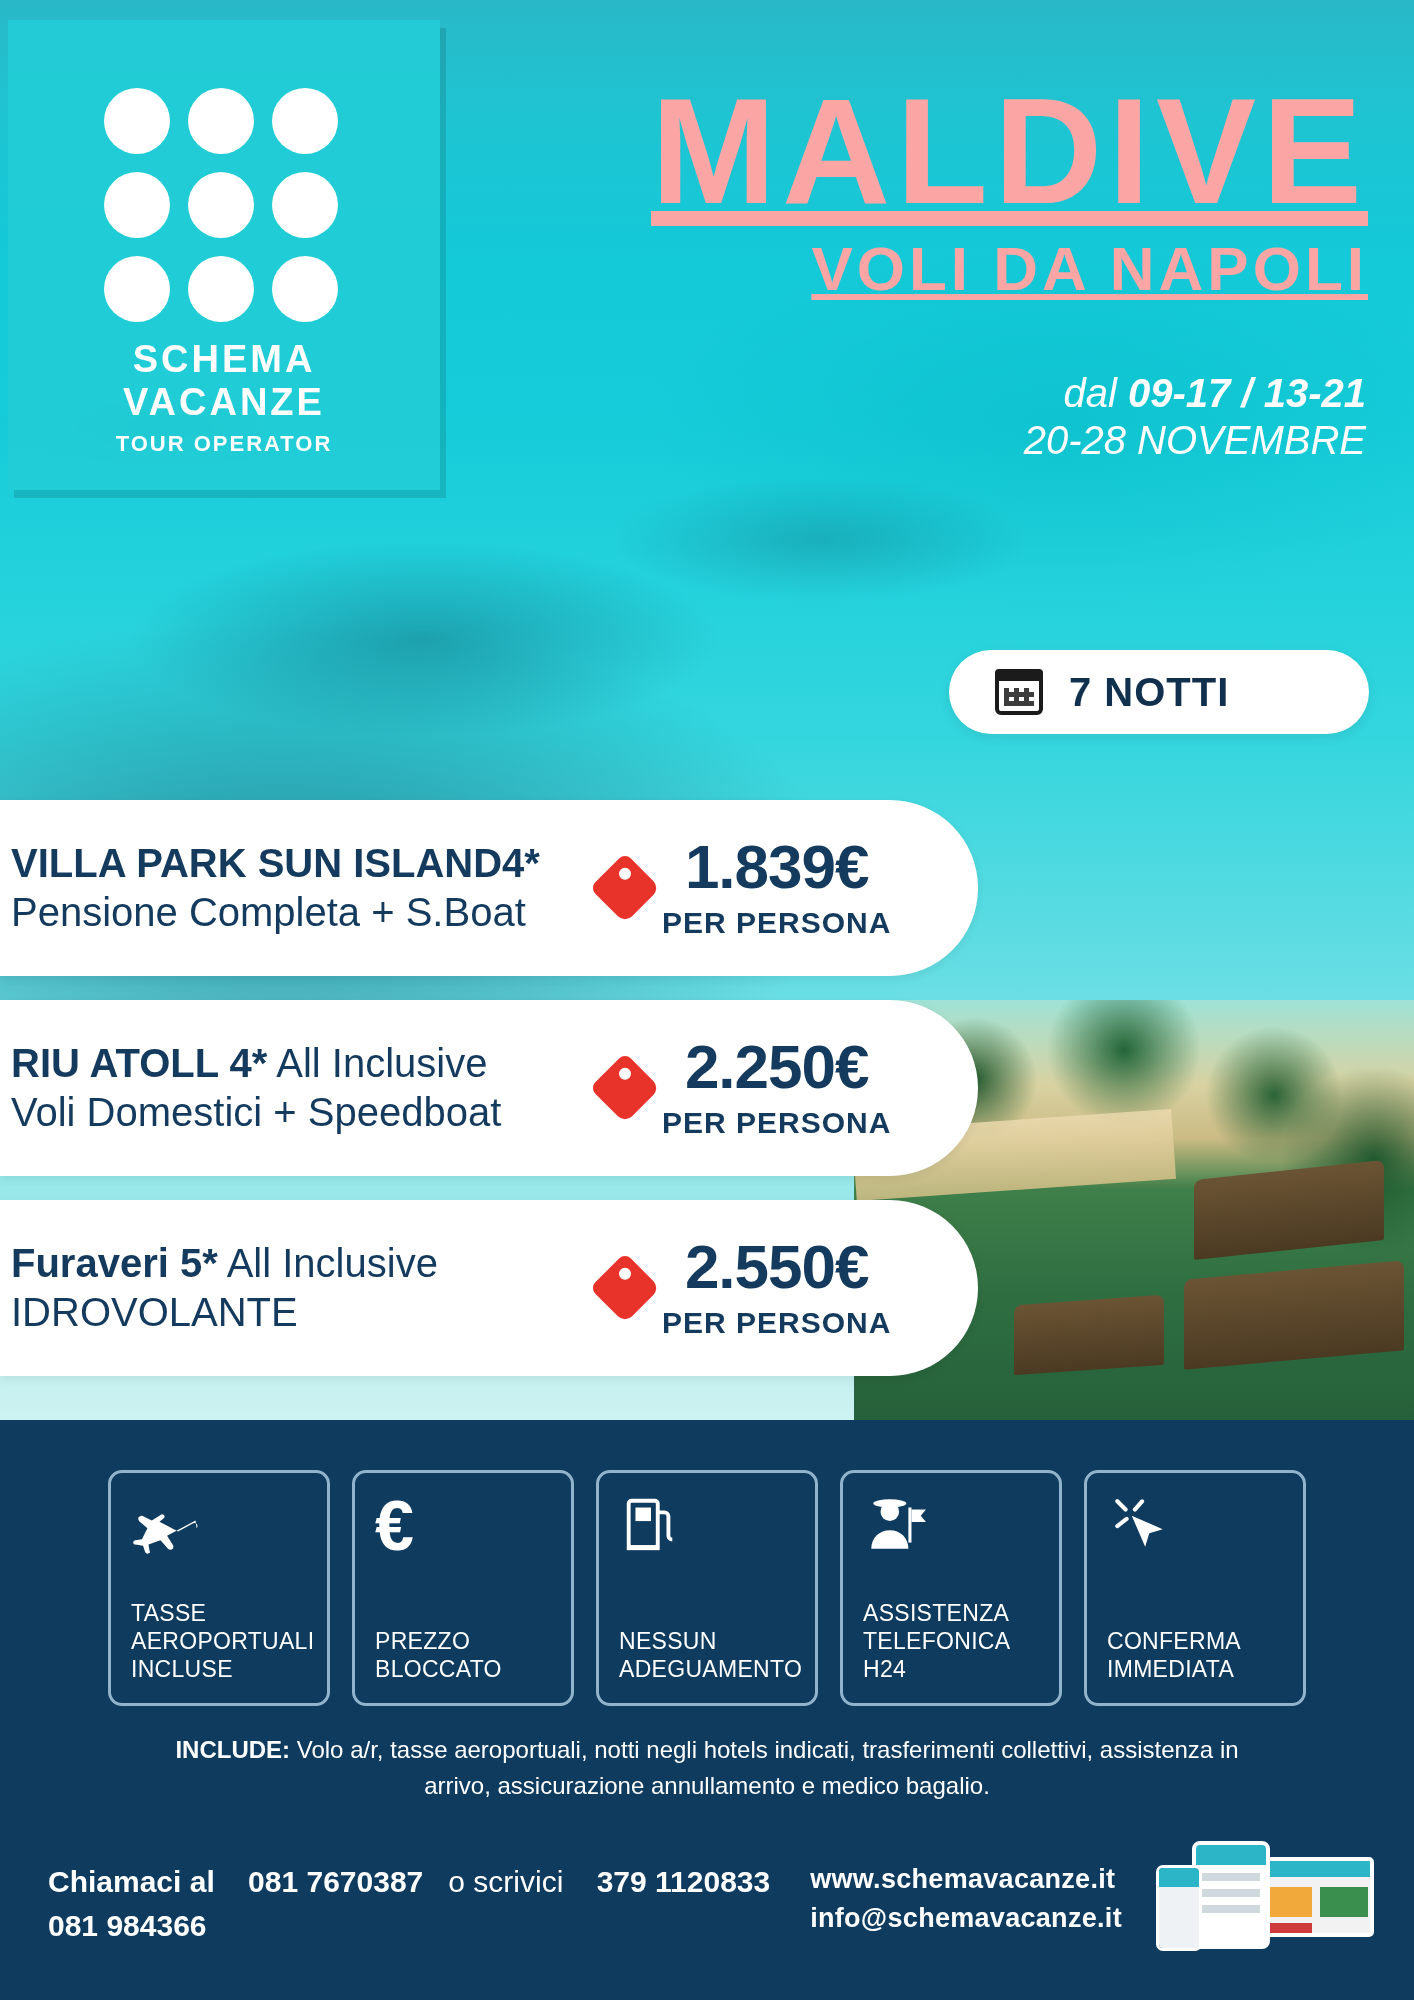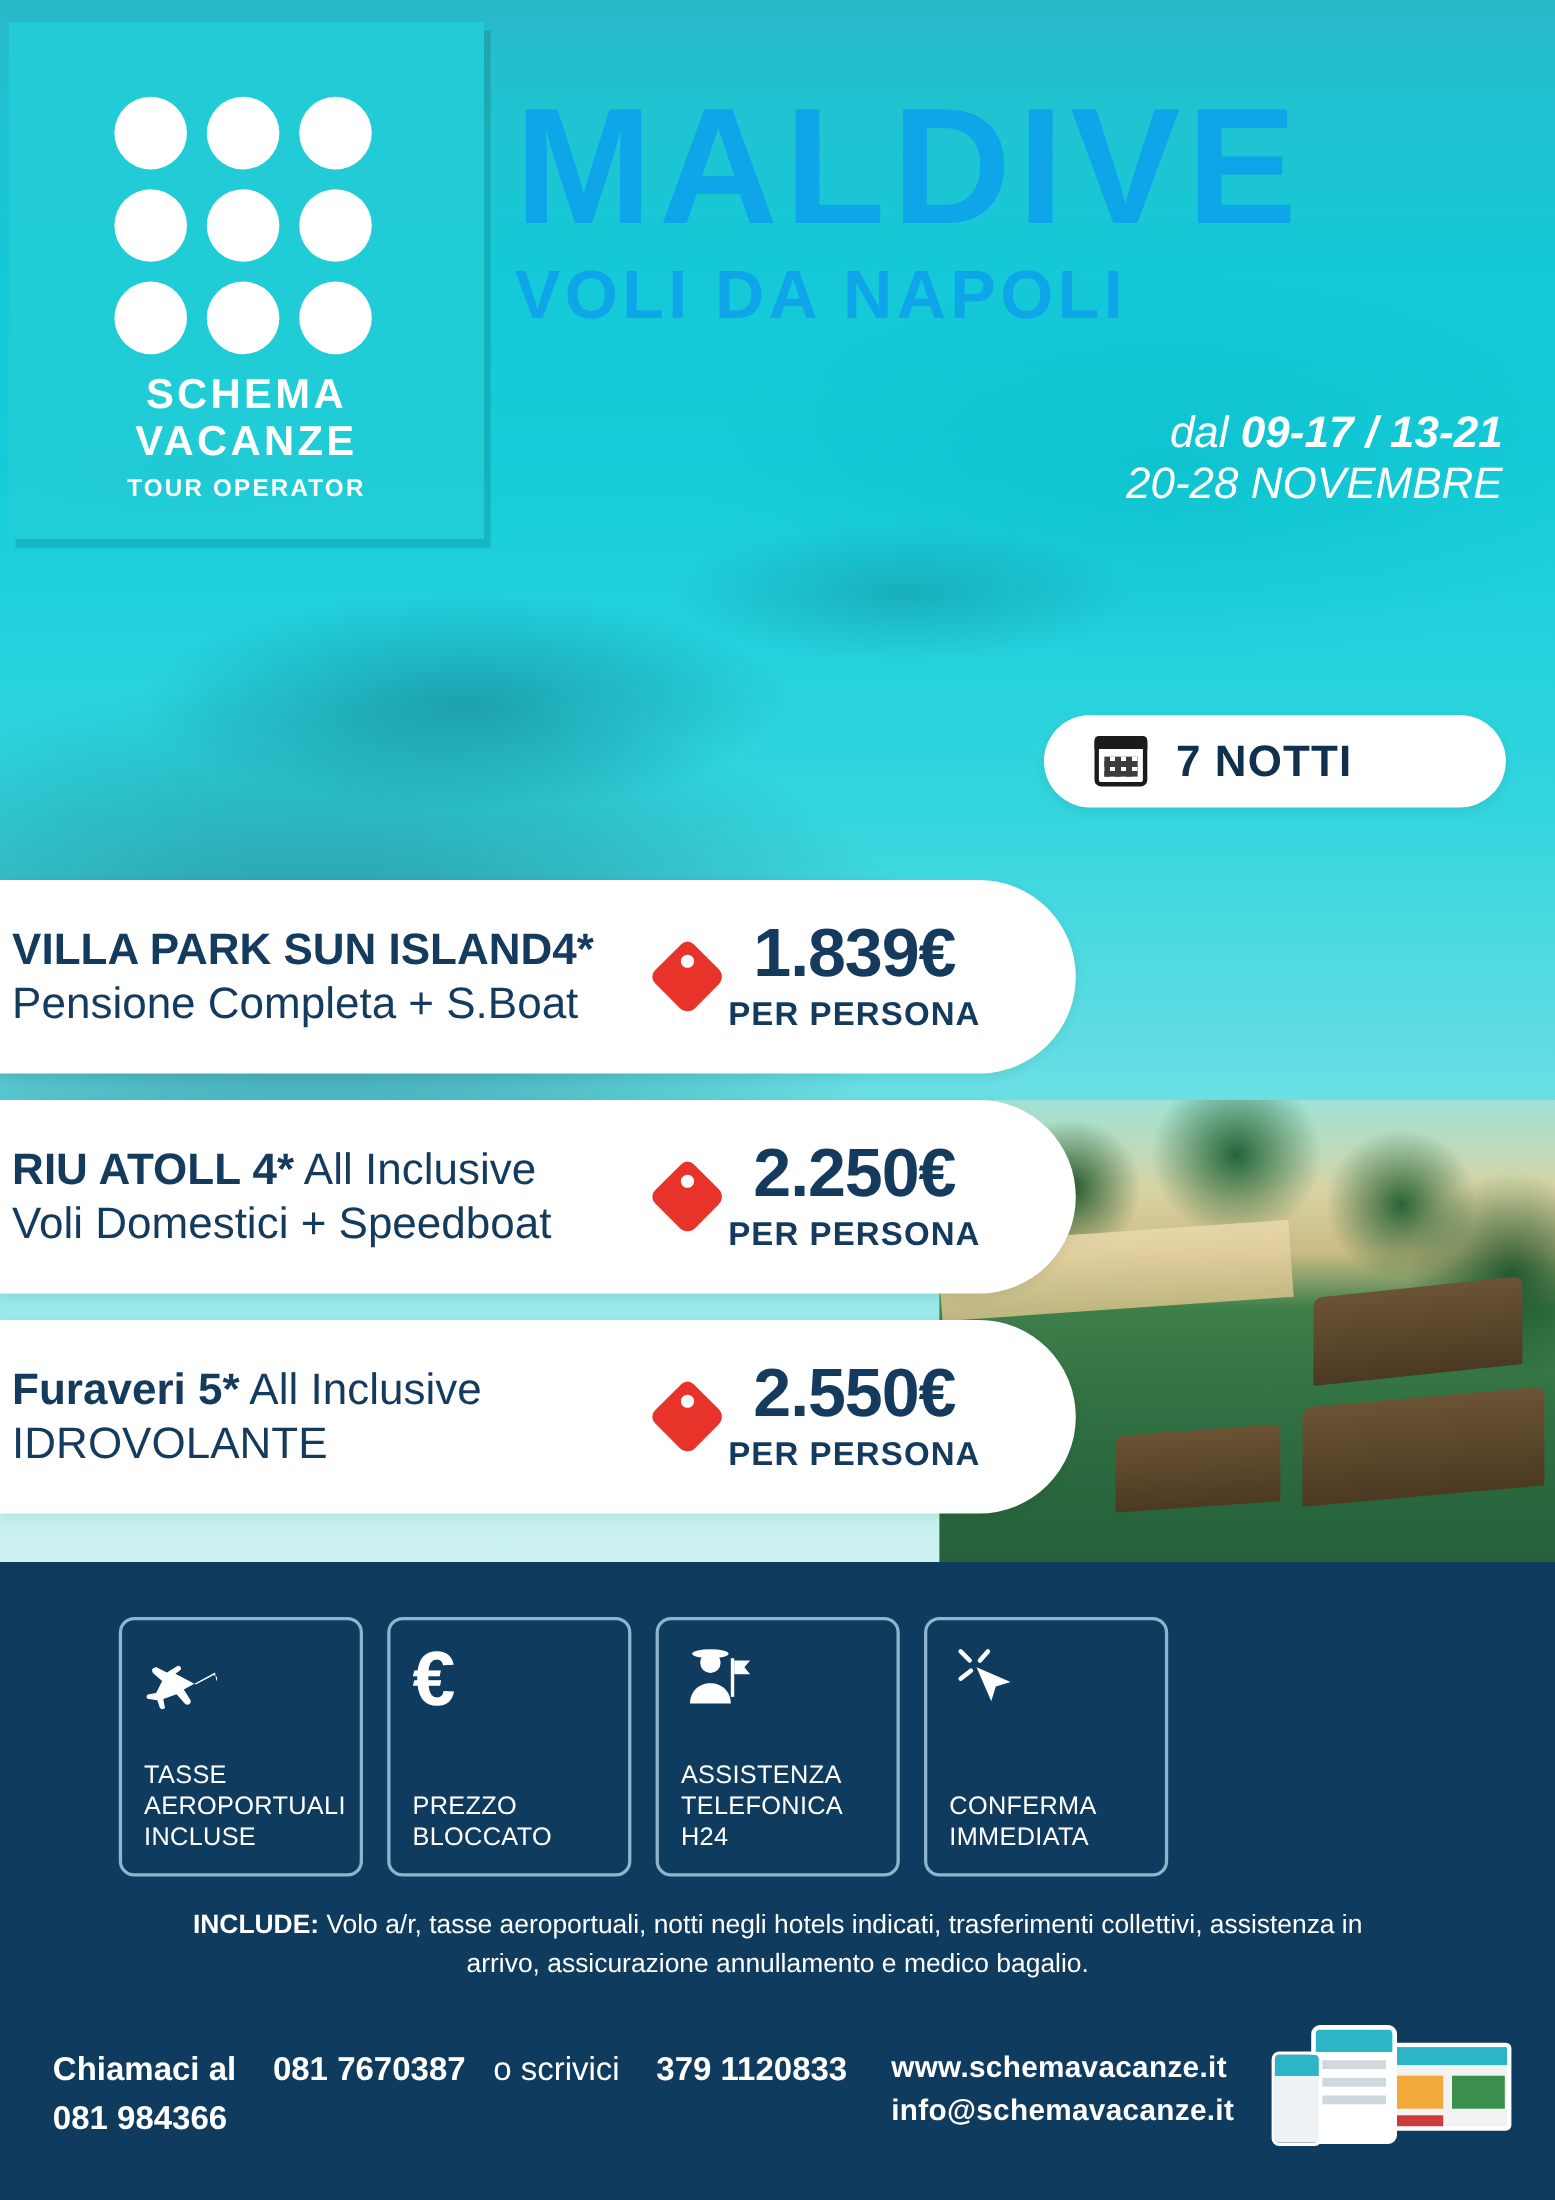--- a/index.html
+++ b/index.html
@@ -86,21 +86,21 @@
     position:absolute; left:0; right:0; top:318px; text-align:center;
     color:#fff;
   }
   .logo-text .l1, .logo-text .l2 {
     font-size:38px; font-weight:bold; letter-spacing:3px; line-height:1.12;
   }
   .logo-text .l3 { font-size:22px; font-weight:bold; letter-spacing:2px; margin-top:8px; }
 
   
   .headline {
-    position:absolute; right:46px; top:80px; width:900px; color:#0ea5e9;
+    position:absolute; right:46px; top:80px; width:900px; text-align:right; color:#fca5a5;text-decoration:underline;
   }
   .headline .title {
     font-size:150px; font-weight:bold; letter-spacing:6px; line-height:0.95;
   }
   .headline .sub {
     font-size:62px; font-weight:bold; letter-spacing:4px; margin-top:10px;
   }
   .dates {
     position:absolute; right:48px; top:370px; width:900px; text-align:right; color:#fff;
     font-size:40px; line-height:1.18; font-weight:400;font-style:italic;
@@ -358,20 +358,32 @@
 AEROPORTUALI
 INCLUSE</div>
     </div>
 
     <div class="feature">
       <div class="ficon" style="font-size:70px;line-height:70px;font-weight:bold;">€</div>
       <div class="flabel" style="white-space:pre-line">PREZZO
 BLOCCATO</div>
     </div>
 
+    <div class="feature">
+      <div class="ficon">
+        <svg viewBox="0 0 64 64" width="62" height="66">
+          <rect x="10" y="8" width="30" height="48" rx="3" fill="none" stroke="#fff" stroke-width="4"></rect>
+          <rect x="17" y="15" width="16" height="14" fill="#fff"></rect>
+          <path d="M40 20h7a4 4 0 0 1 4 4v20a4 4 0 0 0 4 4" fill="none" stroke="#fff" stroke-width="4"></path>
+          <rect x="8" y="54" width="34" height="5" fill="#fff"></rect>
+        </svg>
+      </div>
+      <div class="flabel" style="white-space:pre-line">NESSUN
+ADEGUAMENTO</div>
+    </div>
 
     <div class="feature">
       <div class="ficon">
         <svg viewBox="0 0 64 64" width="66" height="66" fill="#fff">
           <ellipse cx="26" cy="12" rx="16" ry="4"></ellipse>
           <circle cx="26" cy="20" r="9"></circle>
           <path d="M8 56c0-11 8-18 18-18s18 7 18 18z"></path>
           <rect x="44" y="16" width="3" height="34" fill="#fff"></rect>
           <path d="M47 18h14l-5 6 5 6H47z" fill="#fff"></path>
         </svg>

